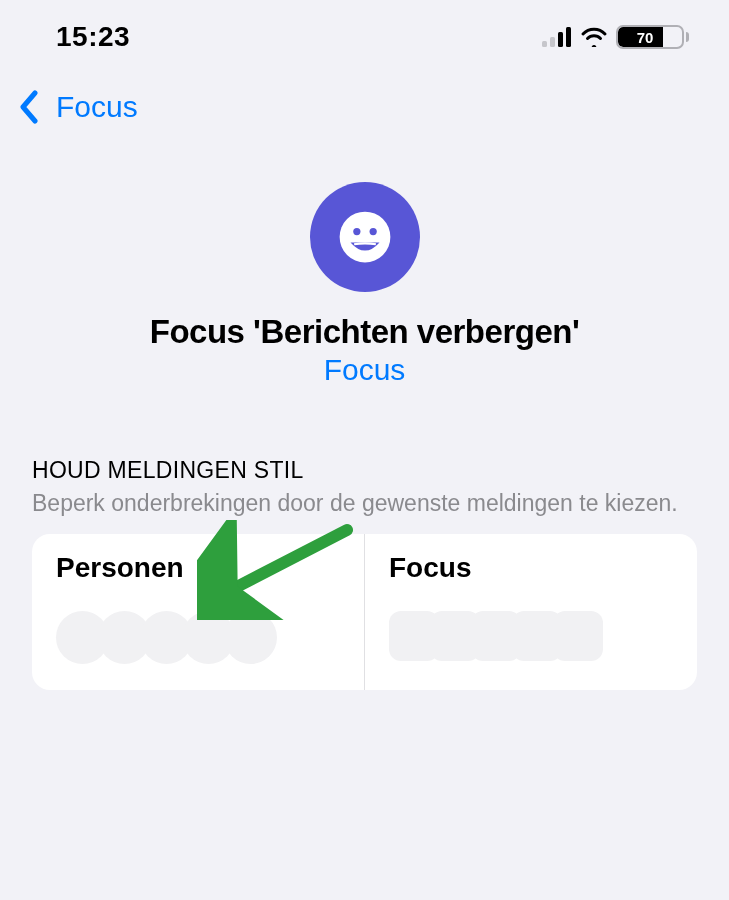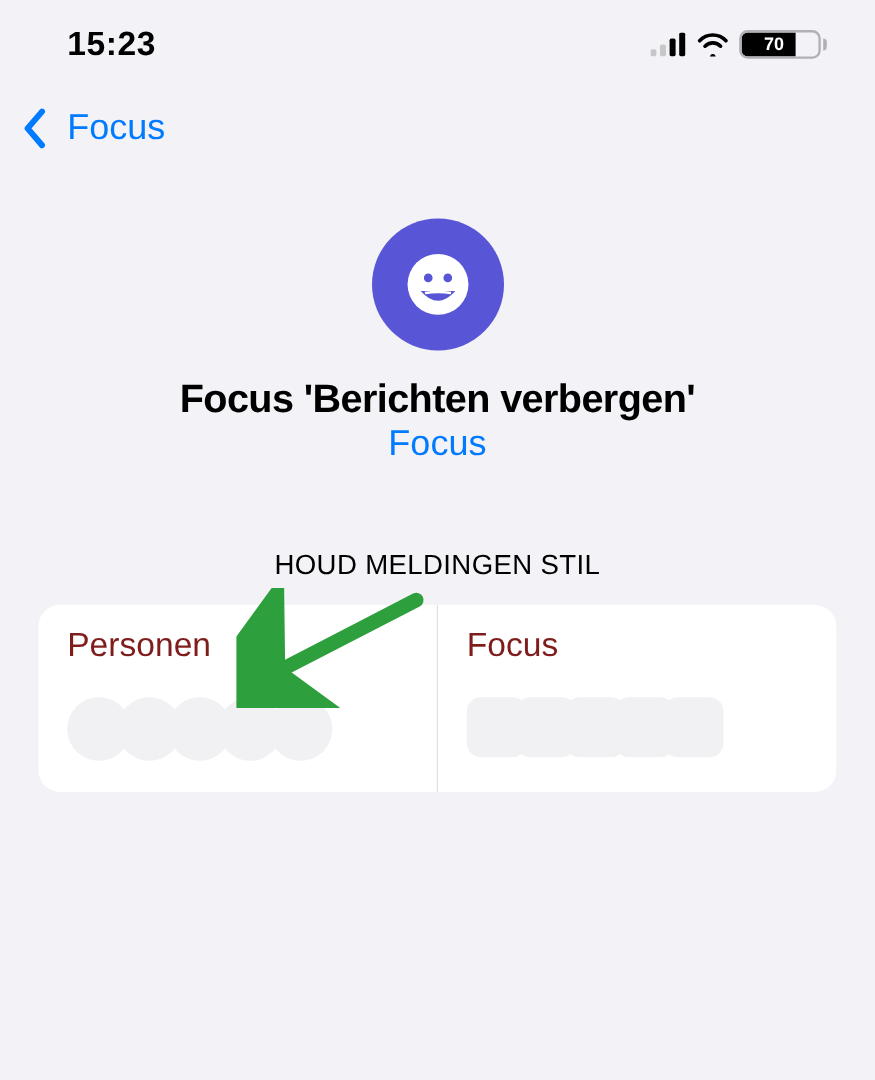--- a/index.html
+++ b/index.html
@@ -108,22 +108,21 @@
   }
 
   .section {
     padding: 60px 32px 0;
   }
   .section-header {
     font-size: 23px;
     font-weight: 400;
     color: #000;
     letter-spacing: 0.3px;
-    margin-bottom: 20px;
-    text-align: center;
+    margin-bottom: 4px;
   }
   .section-sub {
     font-size: 23px;
     color: #8a8a8e;
     line-height: 1.32;
     margin-bottom: 16px;
   }
 
   .card-row {
     background: #fff;
@@ -135,23 +134,23 @@
   .card-half {
     flex: 1;
     padding: 18px 24px 26px;
     cursor: pointer;
   }
   .card-divider {
     width: 1px;
     background: #e0e0e3;
   }
   .card-title {
-    color: #7f1d1d;
+    color: #000000;
     font-size: 28px;
-    font-weight: 400;
+    font-weight: 700;
     margin-bottom: 27px;
   }
   .avatar-row {
     display: flex;
   }
   .avatar {
     width: 53px; height: 53px;
     border-radius: 50%;
     background: #f1f1f3;
     margin-left: -11px;
@@ -219,20 +218,21 @@
       <path d="M16 38 Q32 56 48 38 Z" fill="#5856d6"></path>
       <path d="M20 40 Q32 38 44 40" stroke="#fff" stroke-width="2.3" fill="none"></path>
     </svg>
   </div>
   <div class="page-title">Focus 'Berichten verbergen'</div>
   <div class="edit-link">Focus</div>
 </div>
 
 <div class="section">
   <div class="section-header">HOUD MELDINGEN STIL</div>
+  <div class="section-sub">Beperk onderbrekingen door de gewenste meldingen te kiezen.</div>
 
   <div class="card-row">
     <div class="card-half">
       <div class="card-title">Personen</div>
       <div class="avatar-row">
         <div class="avatar"></div>
         <div class="avatar"></div>
         <div class="avatar"></div>
         <div class="avatar"></div>
         <div class="avatar"></div>

